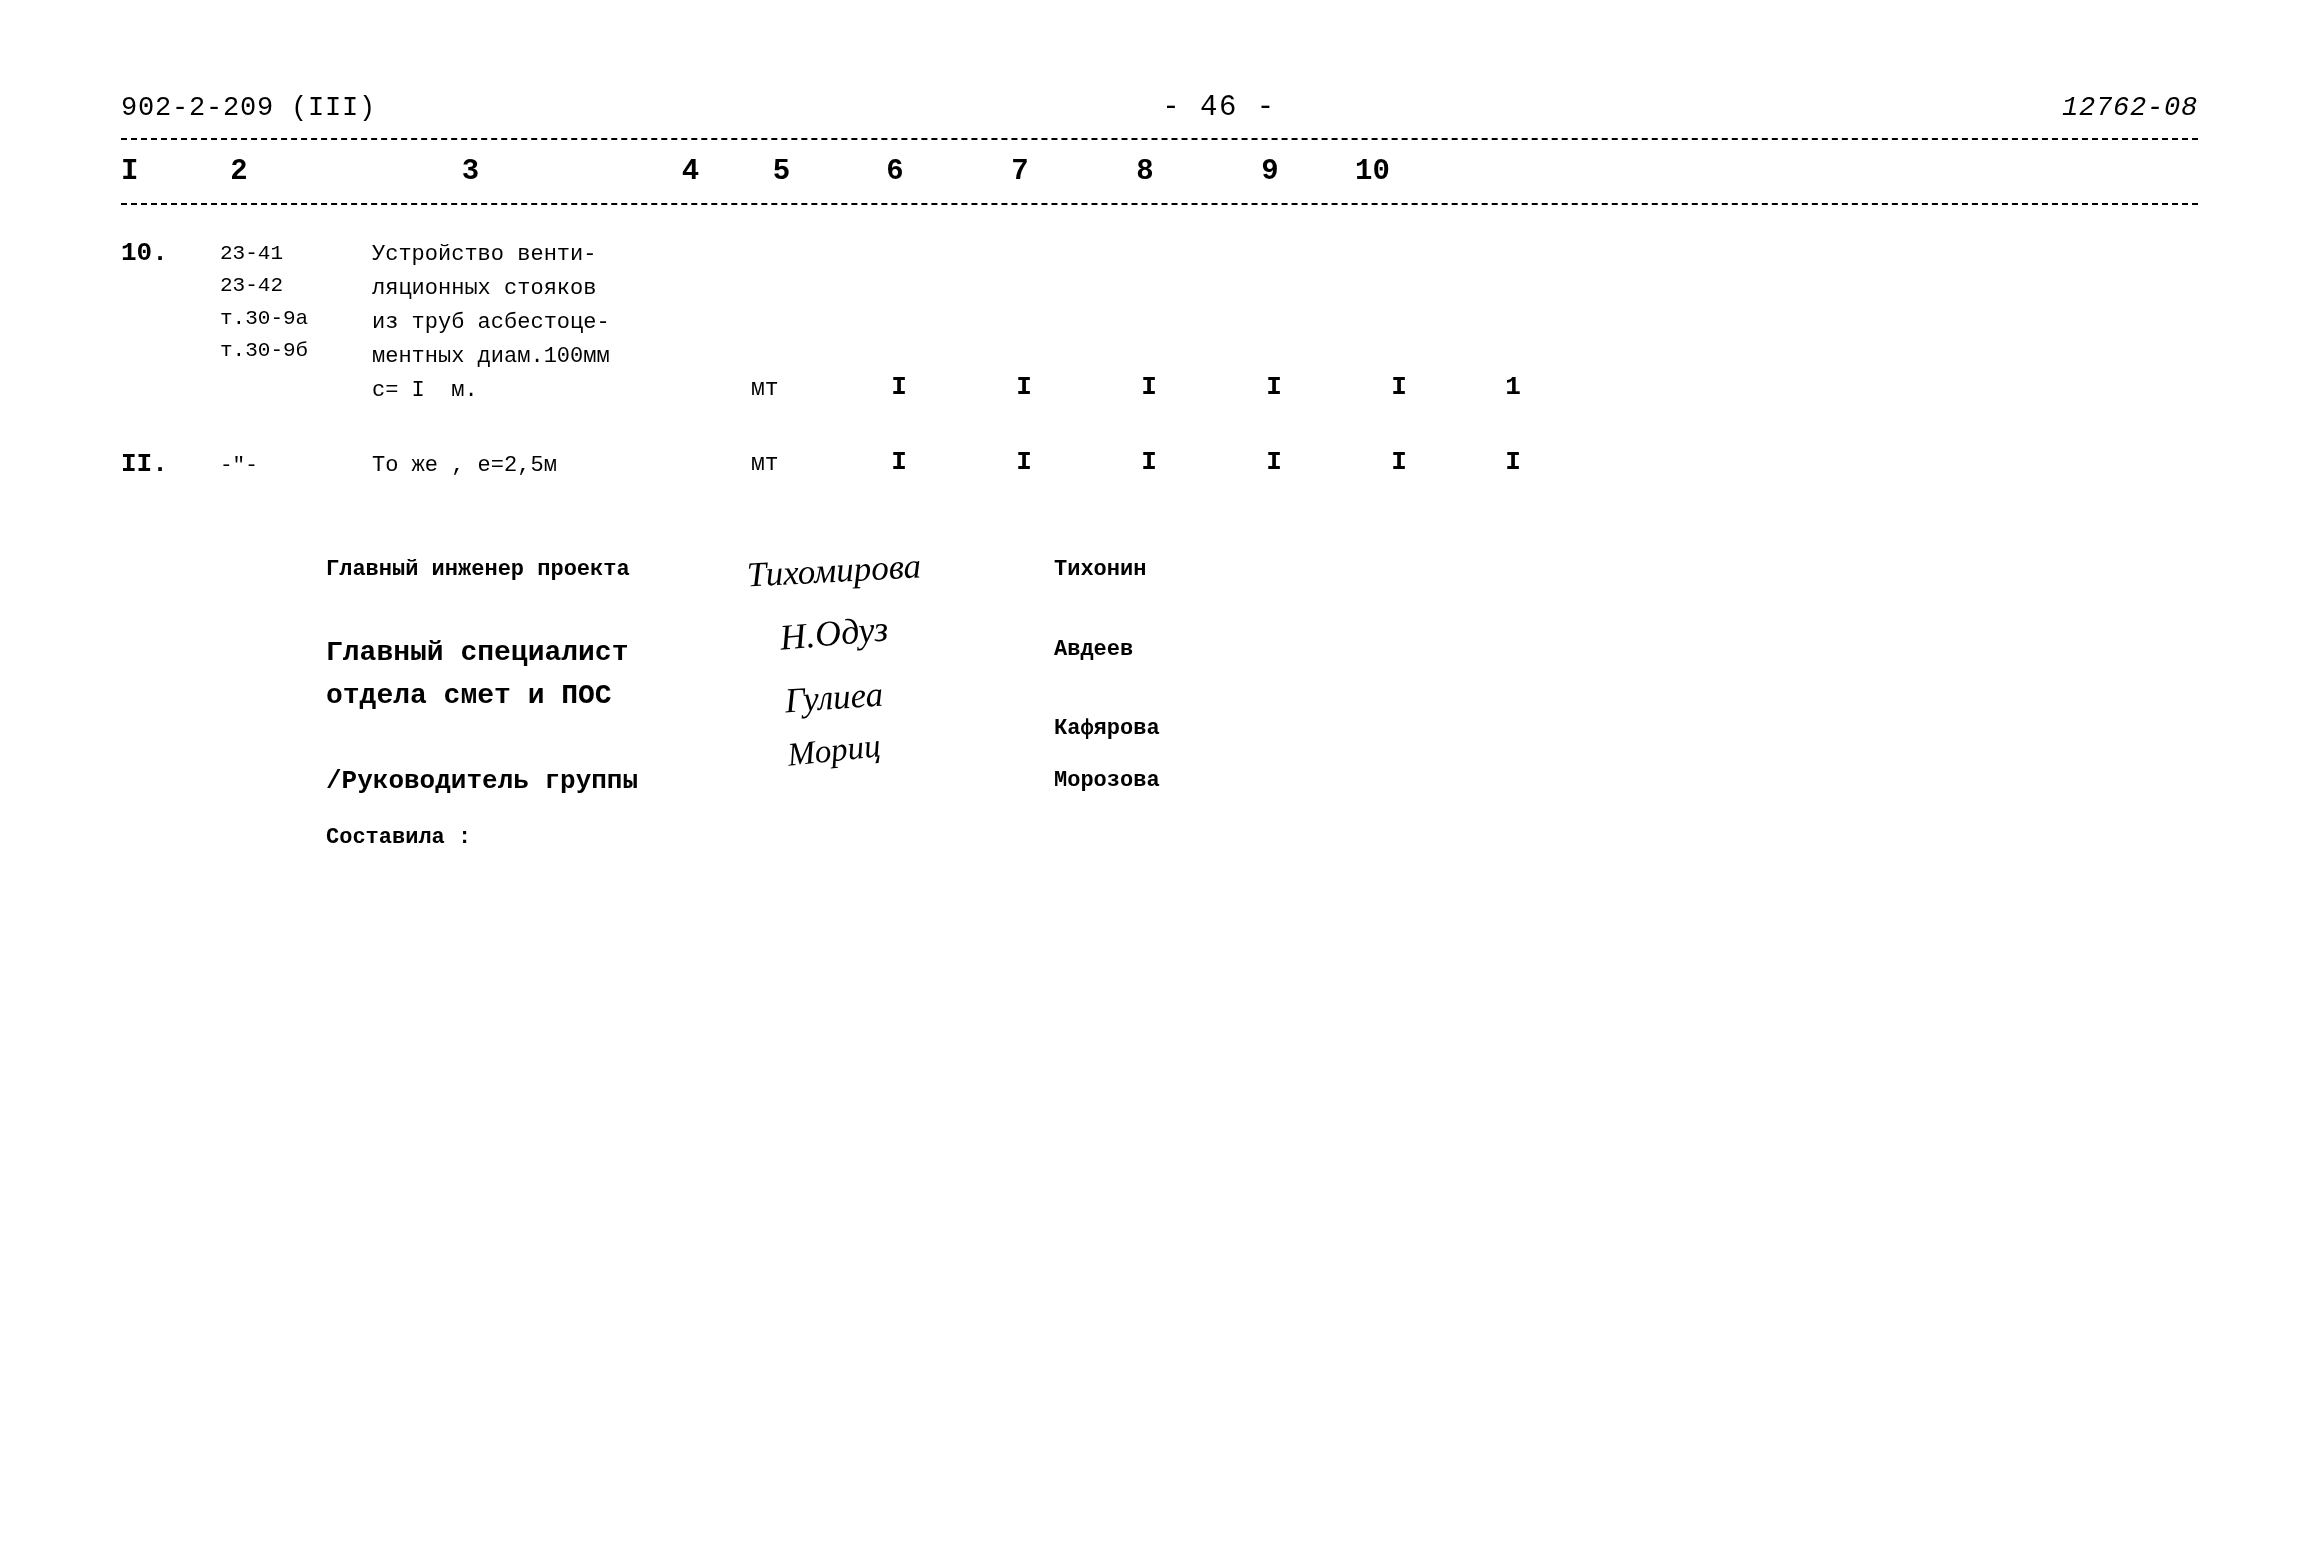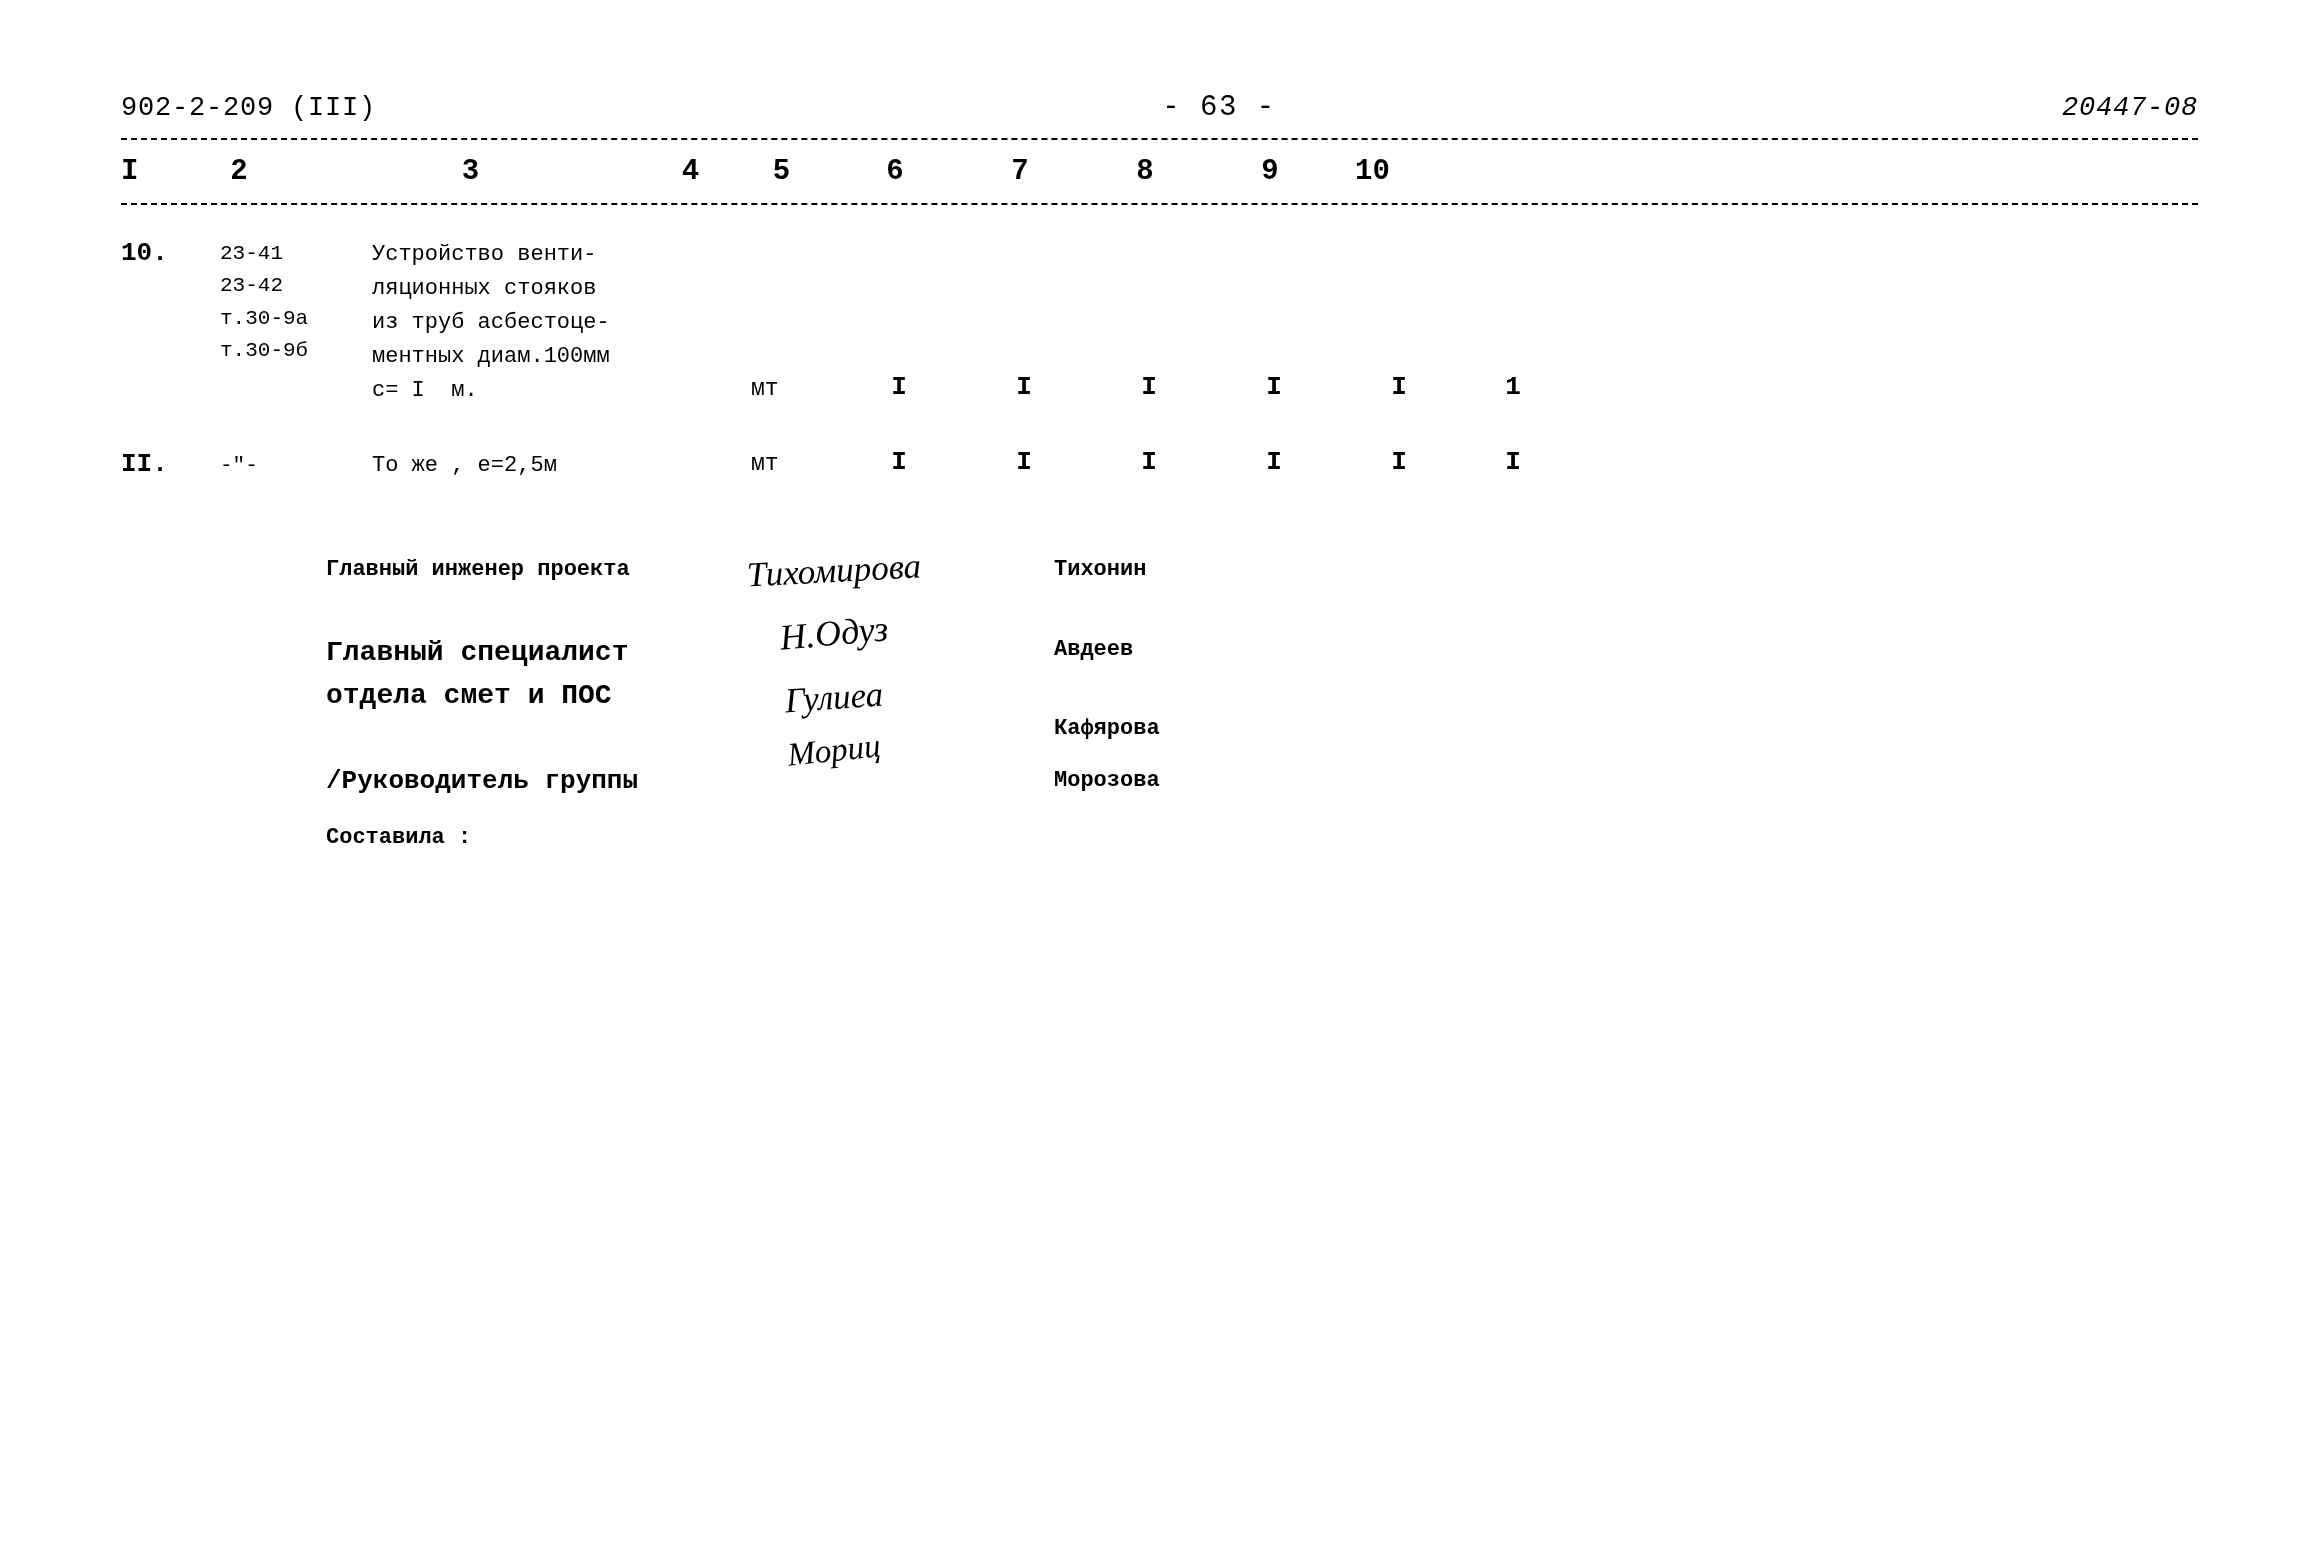--- a/index.html
+++ b/index.html
@@ -165,22 +165,22 @@
       font-style: italic;
     }
   </style>
 </head>
 <body>
 
 <div class="page">
 
   <div class="header-row">
     <span class="header-left">902-2-209 (III)</span>
-    <span class="header-center">- 63 -</span>
-    <span class="header-right italic-text">20447-08</span>
+    <span class="header-center">- 46 -</span>
+    <span class="header-right italic-text">12762-08</span>
   </div>
 
   <hr class="dashed-separator">
 
   <div class="columns-row">
     <div class="col-1">I</div>
     <div class="col-2">2</div>
     <div class="col-3">3</div>
     <div class="col-4">4</div>
     <div class="col-5">5</div>

